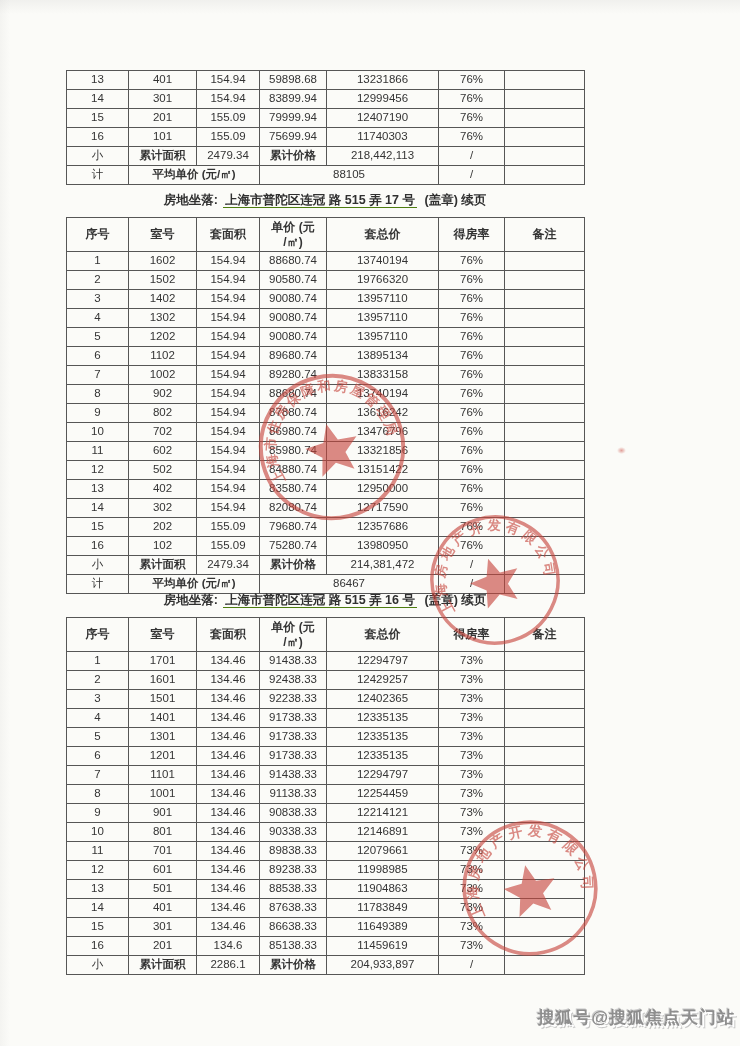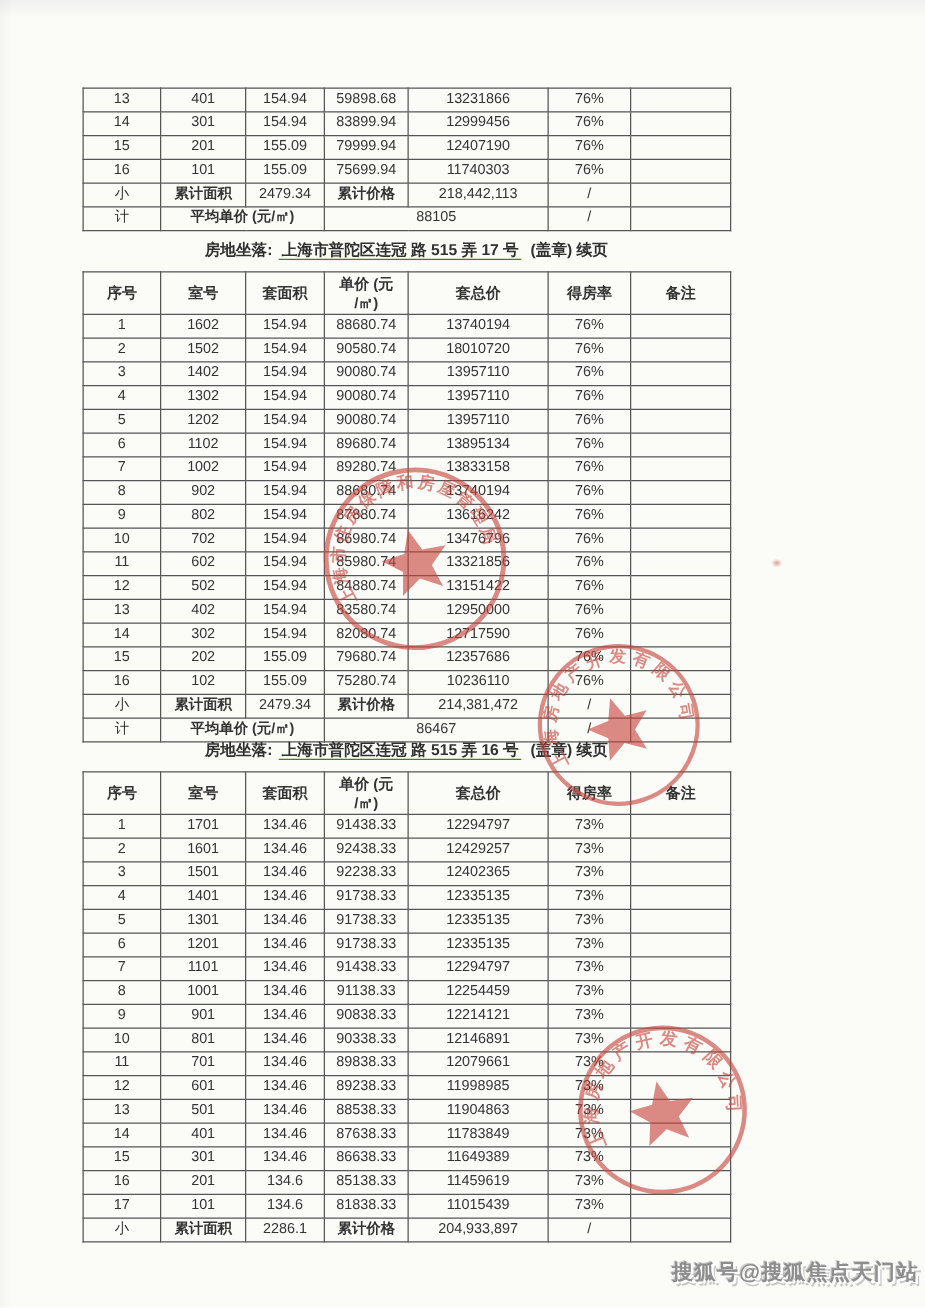--- a/index.html
+++ b/index.html
@@ -154,21 +154,21 @@
           <td>88680.74</td>
           <td>13740194</td>
           <td>76%</td>
           <td></td>
         </tr>
         <tr>
           <td>2</td>
           <td>1502</td>
           <td>154.94</td>
           <td>90580.74</td>
-          <td>18010720</td>
+          <td>19766320</td>
           <td>76%</td>
           <td></td>
         </tr>
         <tr>
           <td>3</td>
           <td>1402</td>
           <td>154.94</td>
           <td>90080.74</td>
           <td>13957110</td>
           <td>76%</td>
@@ -280,21 +280,21 @@
           <td>79680.74</td>
           <td>12357686</td>
           <td>76%</td>
           <td></td>
         </tr>
         <tr>
           <td>16</td>
           <td>102</td>
           <td>155.09</td>
           <td>75280.74</td>
-          <td>10236110</td>
+          <td>13980950</td>
           <td>76%</td>
           <td></td>
         </tr>
       </tbody>
     <tbody>
       <tr>
         <td>小</td>
         <td class="lbl">累计面积</td>
         <td>2479.34</td>
         <td class="lbl">累计价格</td>
@@ -474,29 +474,20 @@
           <td>11649389</td>
           <td>73%</td>
           <td></td>
         </tr>
         <tr>
           <td>16</td>
           <td>201</td>
           <td>134.6</td>
           <td>85138.33</td>
           <td>11459619</td>
-          <td>73%</td>
-          <td></td>
-        </tr>
-        <tr>
-          <td>17</td>
-          <td>101</td>
-          <td>134.6</td>
-          <td>81838.33</td>
-          <td>11015439</td>
           <td>73%</td>
           <td></td>
         </tr>
       </tbody>
     <tbody>
       <tr>
         <td>小</td>
         <td class="lbl">累计面积</td>
         <td>2286.1</td>
         <td class="lbl">累计价格</td>

